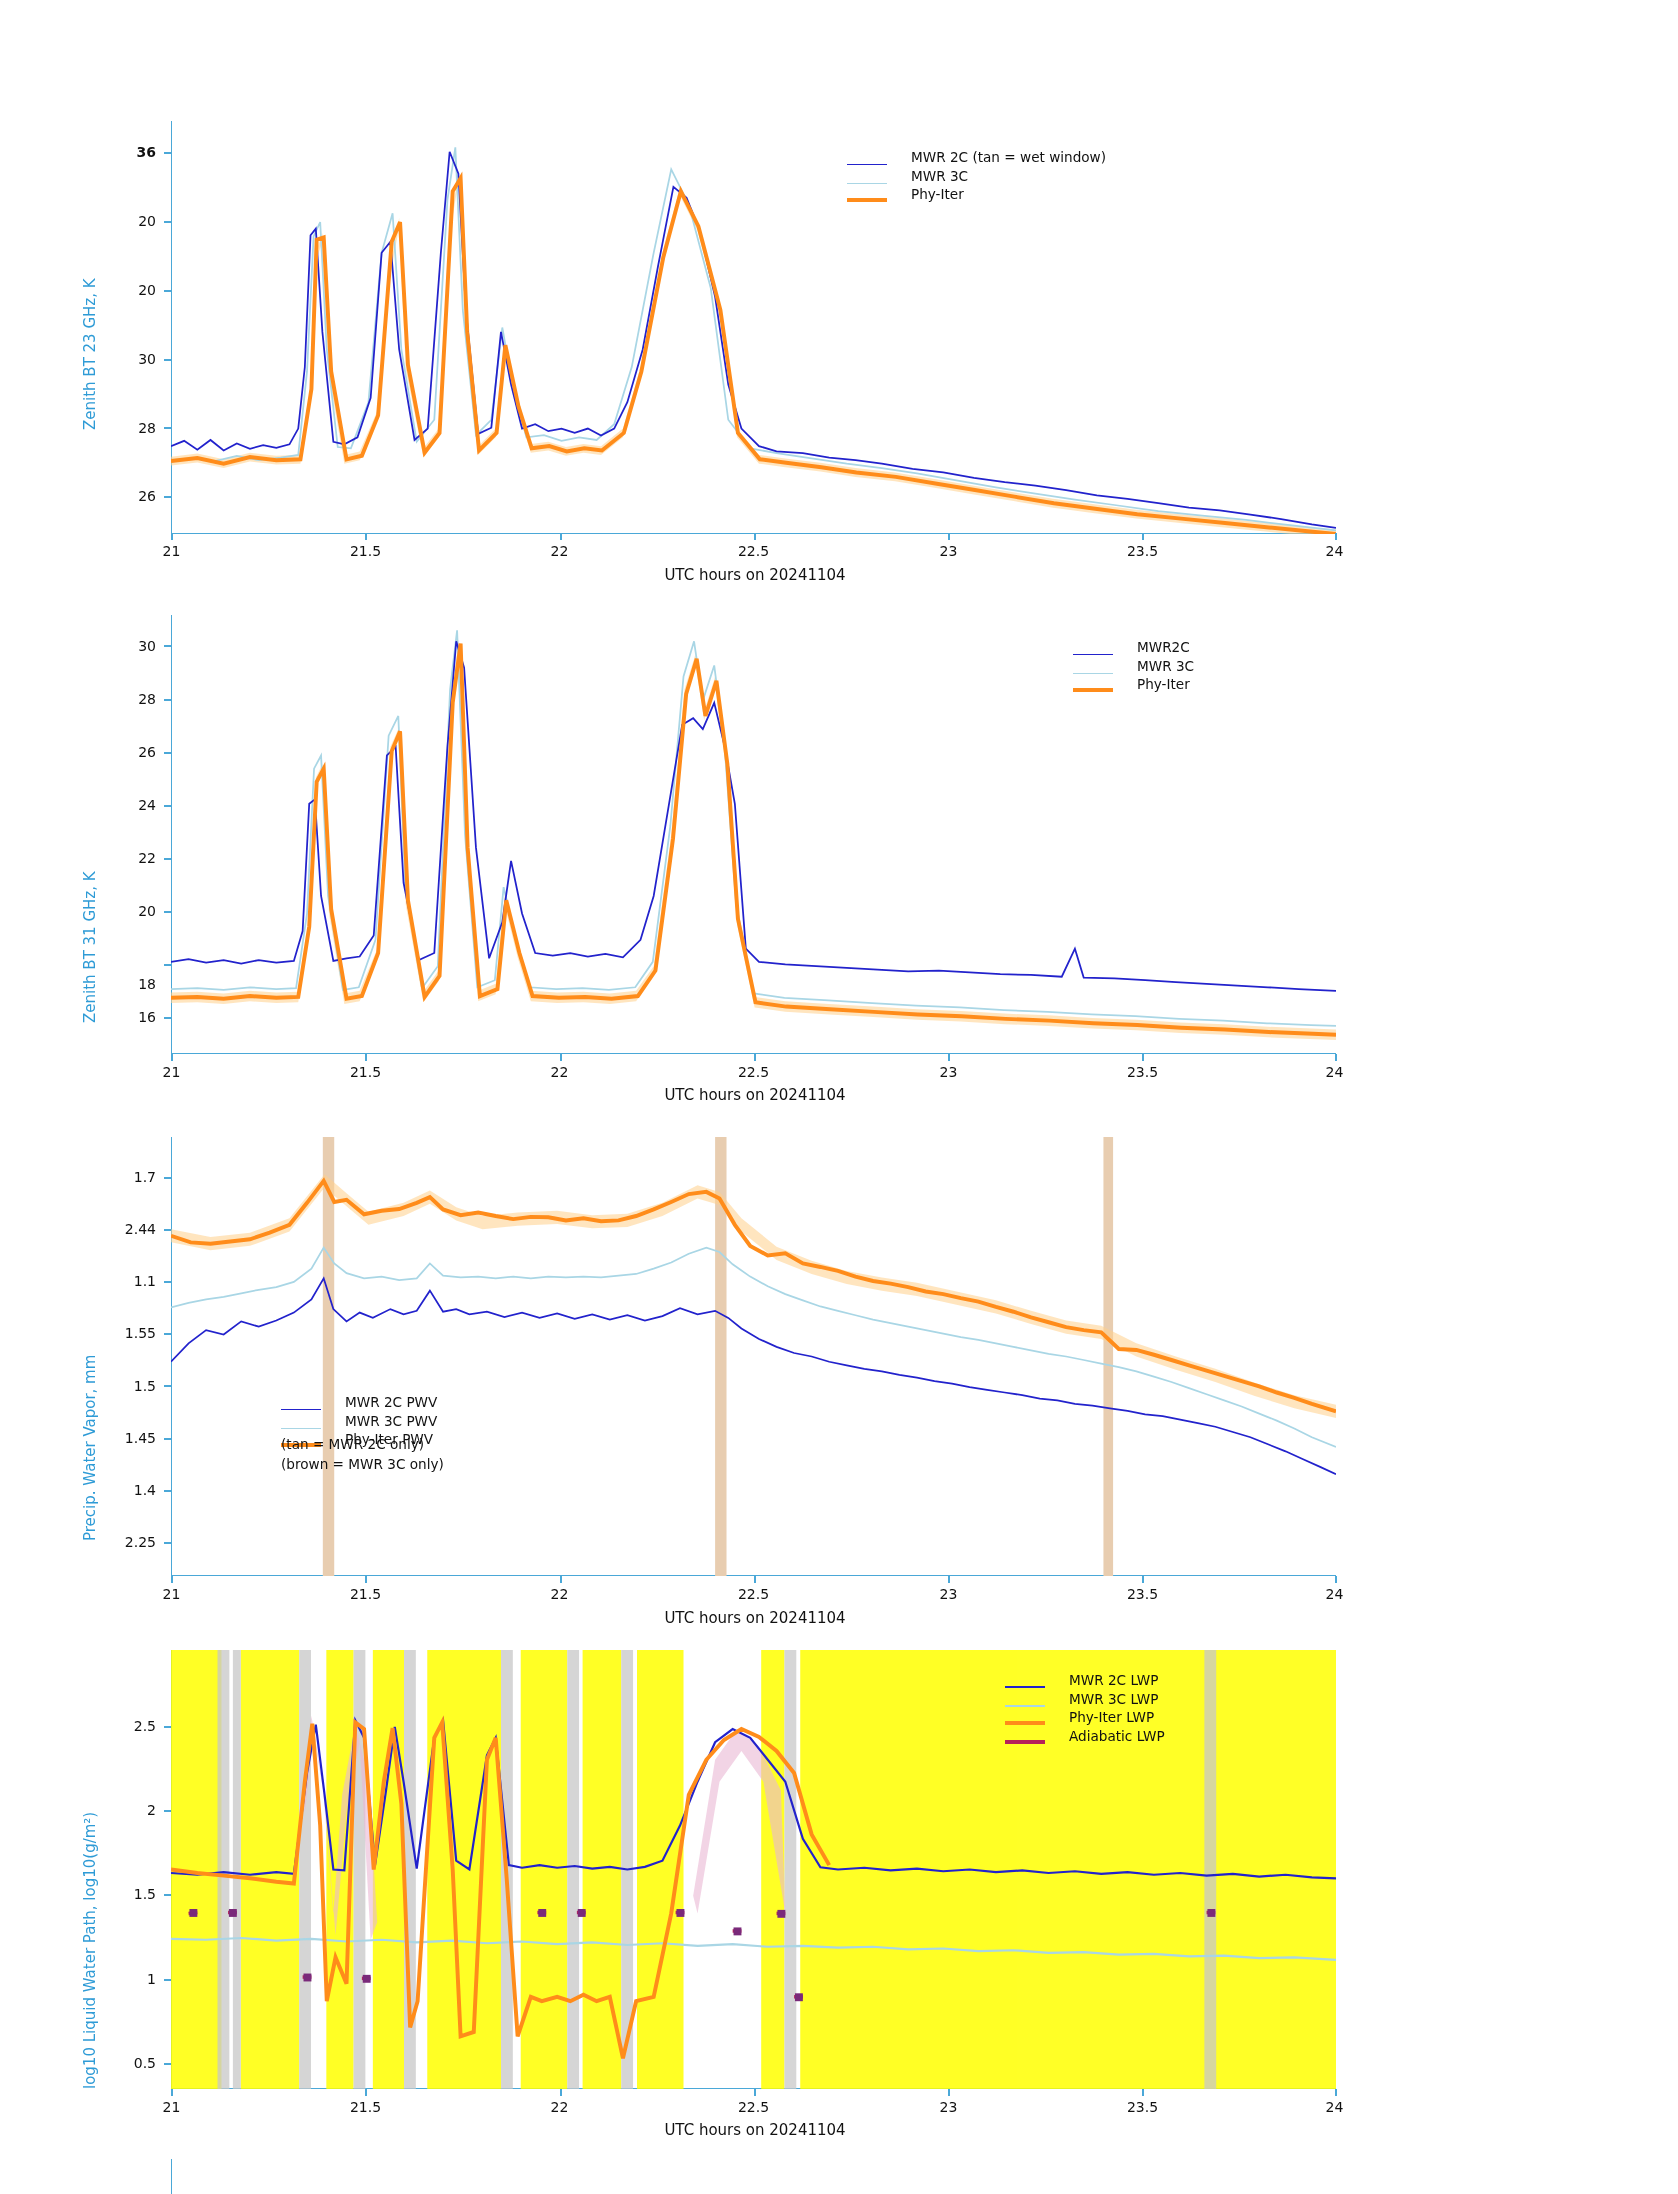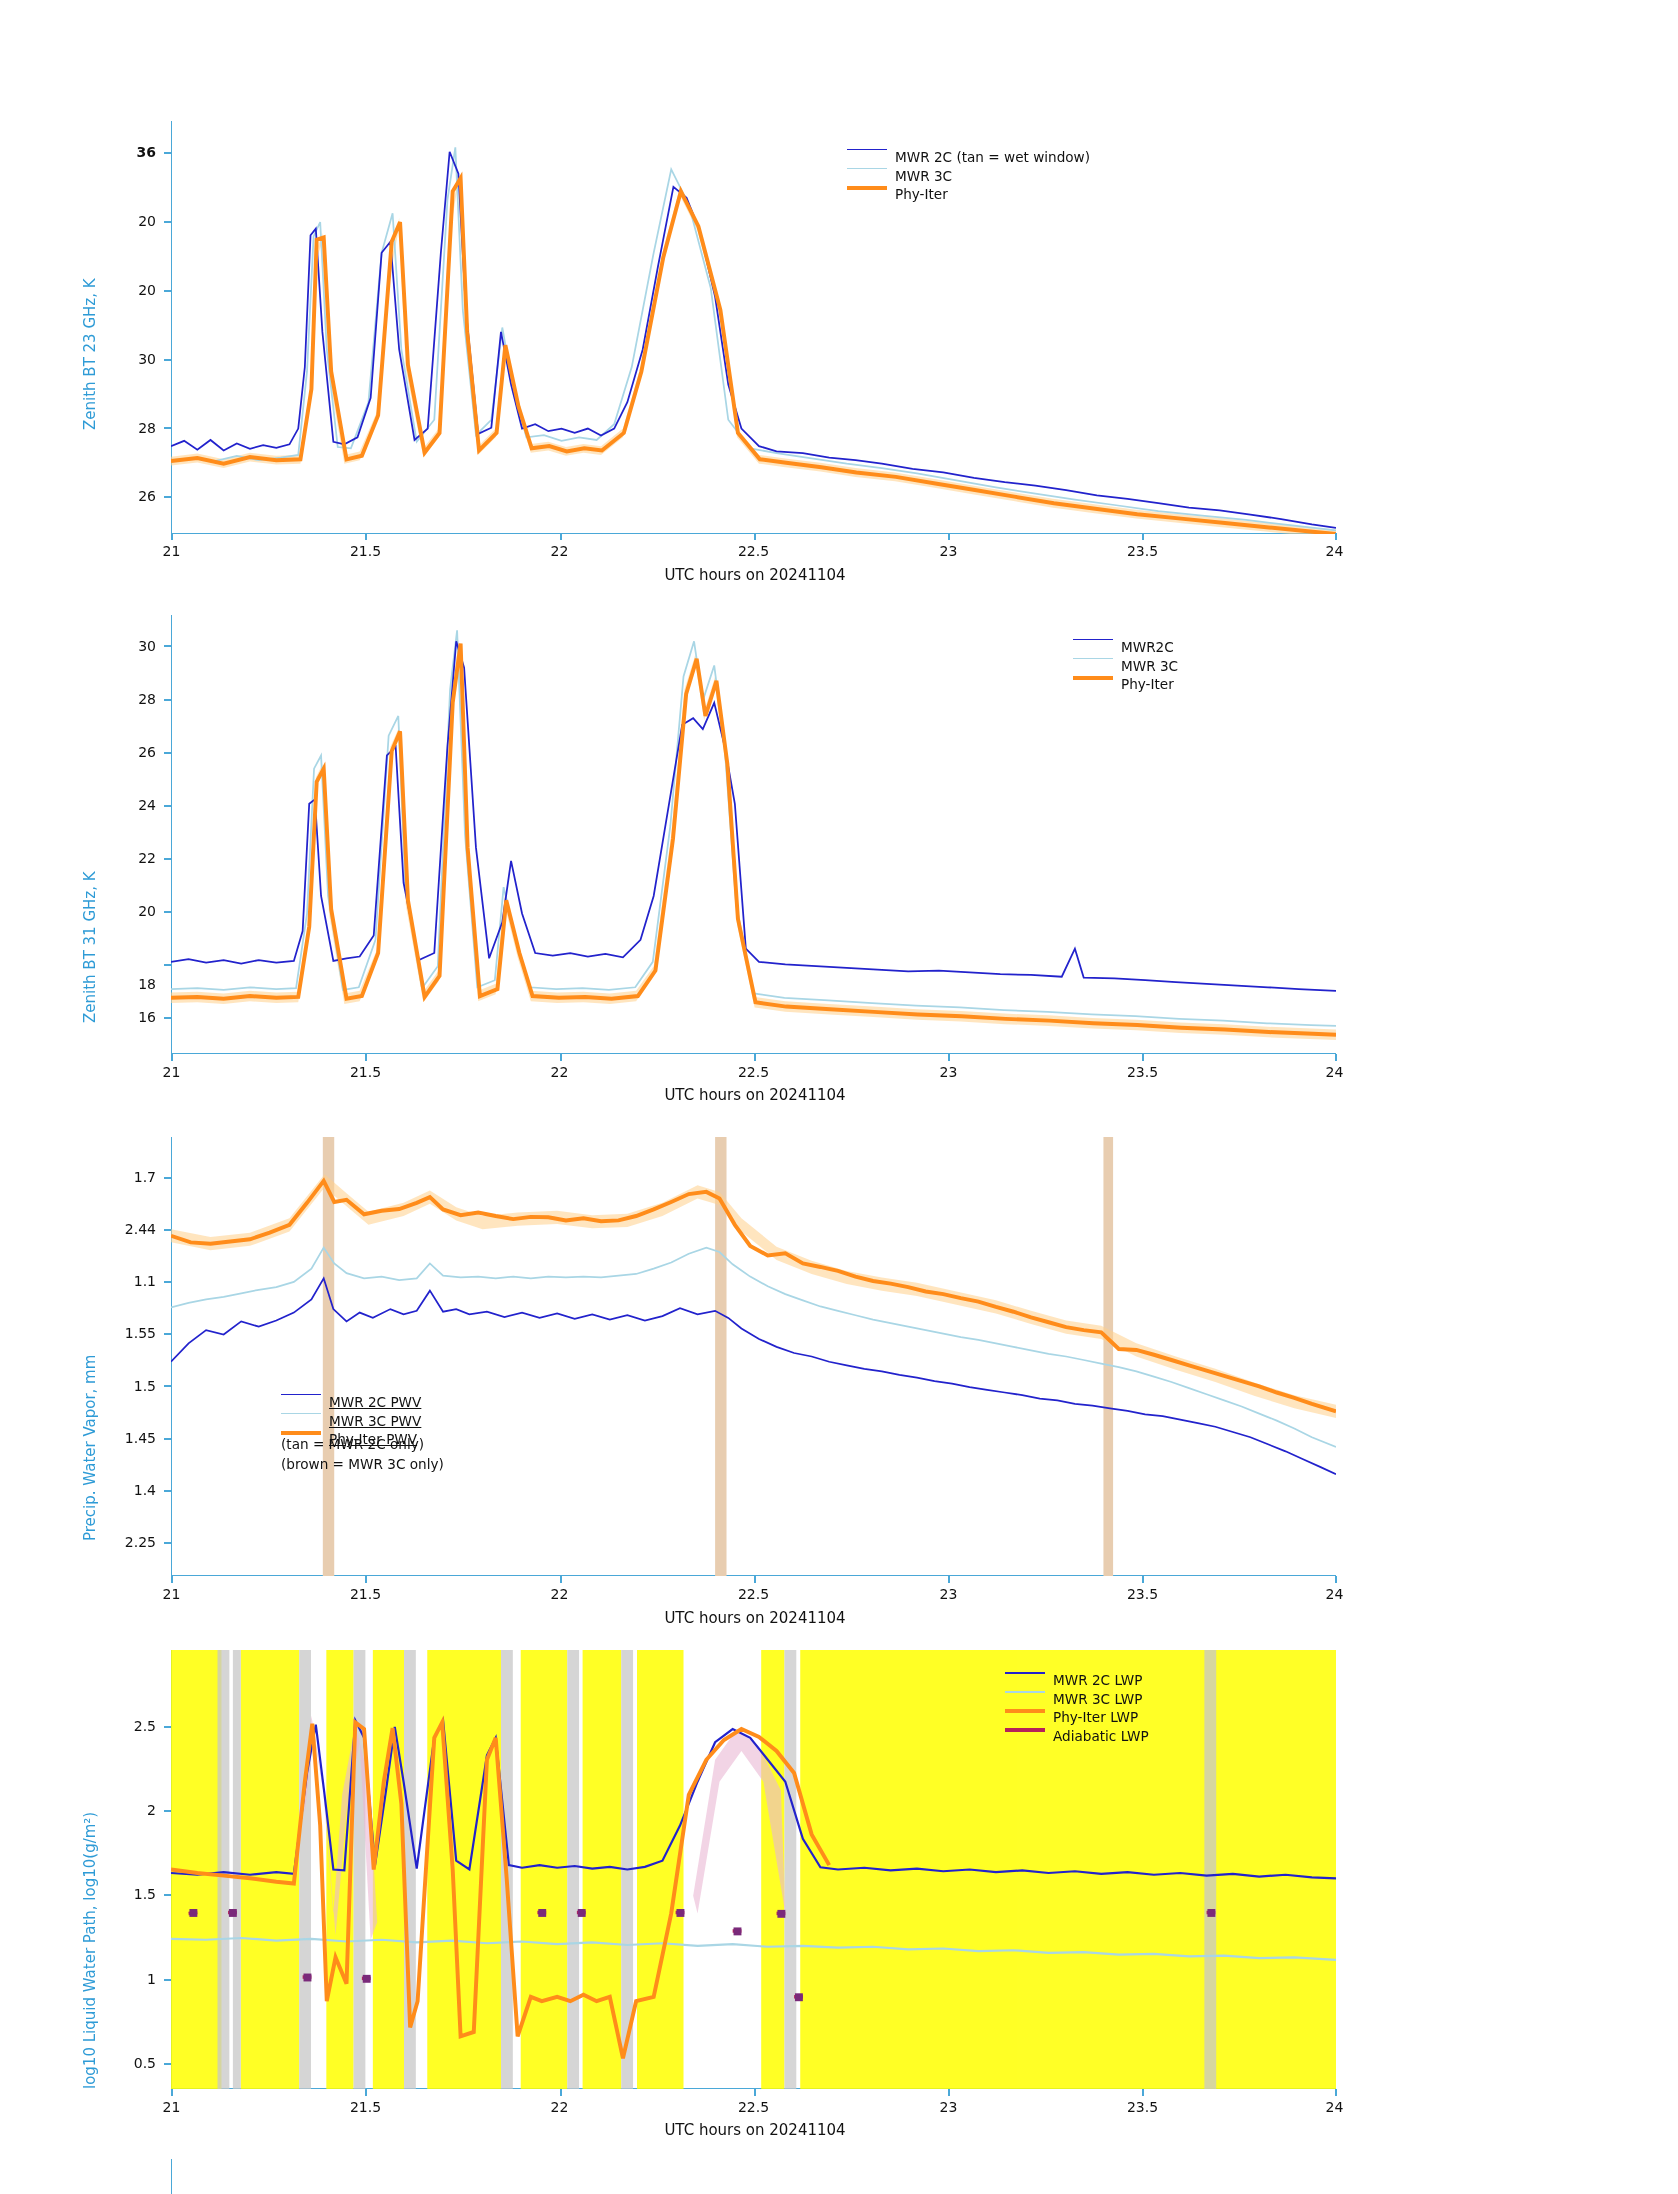--- a/index.html
+++ b/index.html
@@ -6,21 +6,21 @@
   body{width:1679px;height:2633px;font-family:"DejaVu Sans",sans-serif;}
   .page{position:relative;width:1679px;height:2633px;}
   .panel{position:absolute;left:0;width:1679px;}
   .axisbox{position:absolute;border-left:1.8px solid #4aa8d8;border-bottom:1.8px solid #4aa8d8;box-sizing:border-box;}
   .ylabel{position:absolute;color:#2e9bd6;font-size:15px;transform-origin:0 0;transform:rotate(-90deg);white-space:nowrap;}
   .xlabel{position:absolute;color:#111;font-size:15px;text-align:center;white-space:nowrap;}
   .tick{position:absolute;background:#4aa8d8;}
   .ticklabel{position:absolute;font-size:14px;color:#111;white-space:nowrap;text-align:center;}
   .ytl{position:absolute;font-size:14px;color:#111;white-space:nowrap;text-align:right;}
   .legend{position:absolute;background:transparent;font-size:13.6px;color:#111;}
-  .legend .row{display:flex;align-items:flex-start;margin-bottom:2.6px;height:16px;}
+  .legend .row{display:flex;align-items:flex-end;margin-bottom:2.6px;height:16px;gap:16px;}
   .legend .swatch{width:40px;height:0;border-top-style:solid;margin-right:8px;}
   .legend .lbl{white-space:nowrap;line-height:16px;}
   svg{display:block;}
   .plaintext{position:absolute;font-size:13.6px;color:#111;white-space:nowrap;}
 </style>
 </head>
 <body>
 
 <div class="page">
 
@@ -192,21 +192,21 @@
     <div class="tick" style="left:164px;top:75px;width:7px;height:1.8px;"></div>
     <div class="ytl" style="left:92px;top:432px;width:64px;">2.25</div>
     <div class="ytl" style="left:92px;top:380px;width:64px;">1.4</div>
     <div class="ytl" style="left:92px;top:328px;width:64px;">1.45</div>
     <div class="ytl" style="left:92px;top:276px;width:64px;">1.5</div>
     <div class="ytl" style="left:92px;top:223px;width:64px;">1.55</div>
     <div class="ytl" style="left:92px;top:171px;width:64px;">1.1</div>
     <div class="ytl" style="left:92px;top:119px;width:64px;">2.44</div>
     <div class="ytl" style="left:92px;top:67px;width:64px;">1.7</div>
 
-    <div class="legend" style="left:281px;top:292px;text-decoration:underline;">
+    <div class="legend" style="left:281px;top:292px;">
       <div class="row">
         <div class="swatch" style="border-top-width:1.8px;border-top-color:#2222cc;"></div>
         <div class="lbl">MWR 2C PWV</div>
       </div>
       <div class="row">
         <div class="swatch" style="border-top-width:1.8px;border-top-color:#a9d6e5;"></div>
         <div class="lbl">MWR 3C PWV</div>
       </div>
       <div class="row">
         <div class="swatch" style="border-top-width:4px;border-top-color:#ff8c1a;"></div>

